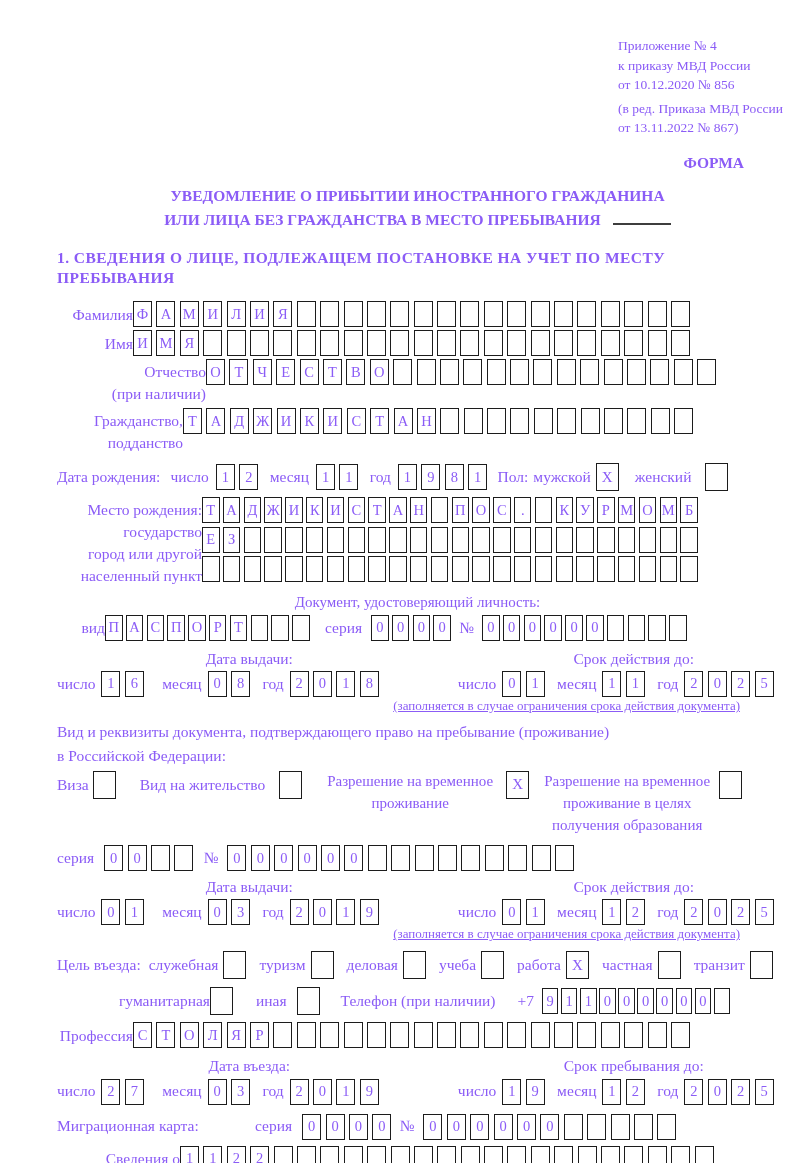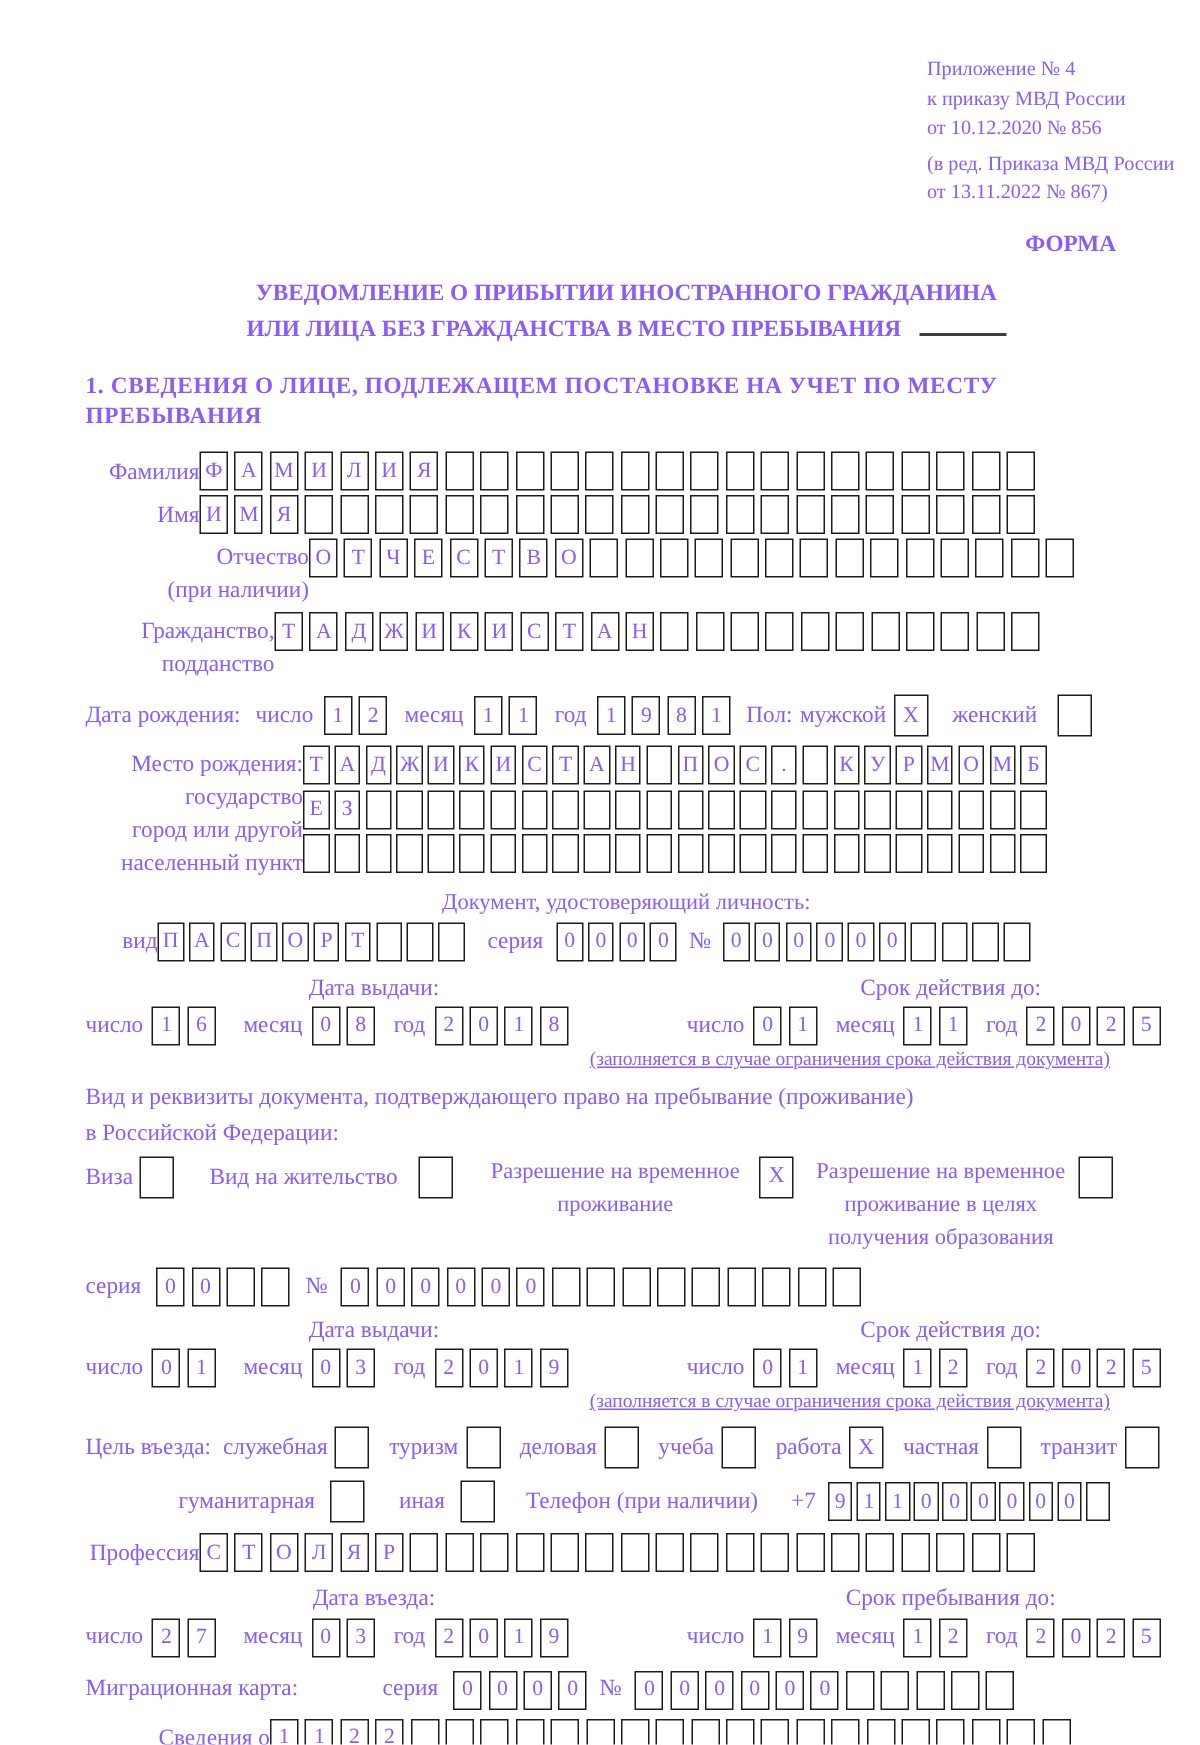--- a/index.html
+++ b/index.html
@@ -540,21 +540,21 @@
         <span>частная</span>
         <span class="chk"></span>
       </div>
     <div class="pair">
         <span>транзит</span>
         <span class="chk"></span>
       </div>
   </div>
   <div class="purpose2">
     <div class="pair">
-        <span style="margin-right:10px;">гуманитарная</span>
+        <span style="margin-right:0;">гуманитарная</span>
         <span class="chk"></span>
       </div>
     <div class="pair" style="margin-left:23px;">
         <span style="margin-right:10px;">иная</span>
         <span class="chk"></span>
       </div>
     <span style="margin-left:21px;">Телефон (при наличии)</span>
     <span style="margin:0 8px 0 22px;">+7</span>
     <span class="cellrow cr-xs">
         <span class="cell">9</span>

